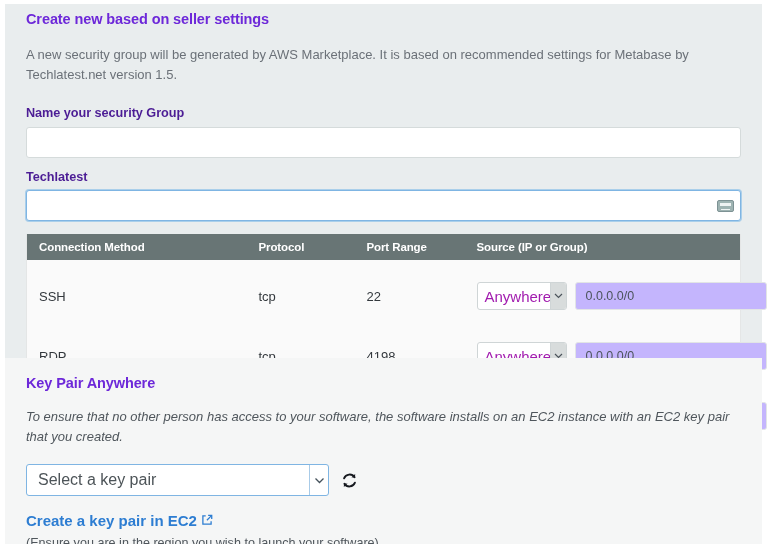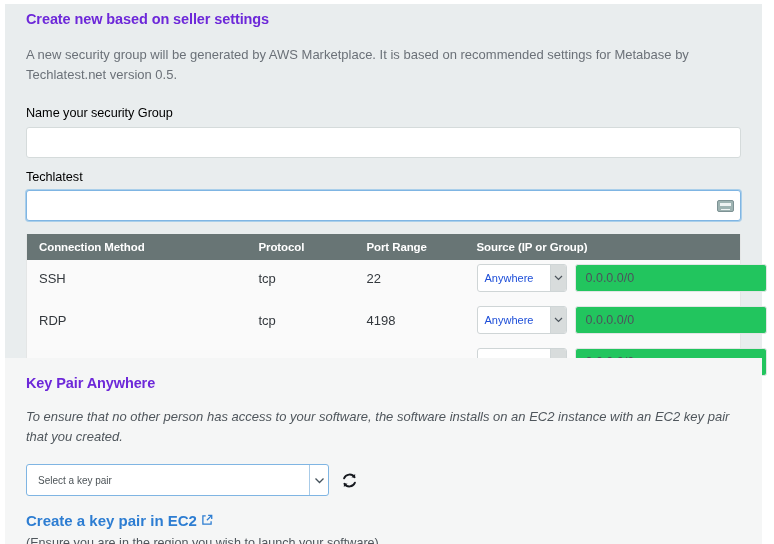--- a/index.html
+++ b/index.html
@@ -52,22 +52,22 @@
   p.section-desc {
     margin: 0;
     font-size: 13px;
     line-height: 20px;
     color: #6b7178;
   }
 
   label.field-label {
     display: block;
     font-size: 12.7px;
-    font-weight: normal;
-    color: #000000;
+    font-weight: bold;
+    color: #4c1d95;
     letter-spacing: -0.05px;
   }
 
   input.text-field {
     display: block;
     width: 100%;
     height: 31px;
     border: 1px solid #d5dbdb;
     border-radius: 3px;
     background: #ffffff;
@@ -119,21 +119,21 @@
     font-size: 11.5px;
     font-weight: bold;
     text-align: left;
     padding: 7px 0 7px 12px;
     letter-spacing: -0.1px;
     white-space: nowrap;
   }
   table.rules tbody td {
     font-size: 13px;
     color: #33383d;
-    padding: 4px 0 10px 12px;
+    padding: 22px 0 10px 12px;
     height: 41px;
     vertical-align: middle;
     background: #fafafa;
   }
   .col-method { width: 220px; }
   .col-proto  { width: 108px; margin-top: 32px; }
   .col-port   { width: 110px; }
   .col-source { width: auto; }
 
   .source-cell { padding-left: 12px !important; }
@@ -144,22 +144,22 @@
     width: 90px;
     height: 28px;
     border: 1px solid #cfd5d6;
     border-radius: 3px;
     background: #ffffff;
     display: flex;
     align-items: center;
     flex: none;
   }
   .mini-select .ms-label {
-    font-size: 11px;
-    color: #1d4ed8;
+    font-size: 15px;
+    color: #a21caf;
     padding-left: 7px;
     white-space: nowrap;
     overflow: hidden;
   }
   .mini-select .ms-arrow {
     position: absolute;
     right: 0; top: 0; bottom: 0;
     width: 16px;
     background: #d8dcdc;
     border-left: 1px solid #cfd5d6;
@@ -168,21 +168,21 @@
     align-items: center;
     justify-content: center;
   }
   .ms-arrow svg { display: block; }
 
   .ip-field {
     height: 28px;
     width: 192px;
     border: 1px solid #e2e5e5;
     border-radius: 3px;
-    background: #22c55e;
+    background: #c4b5fd;
     display: flex;
     align-items: center;
     padding-left: 10px;
     font-size: 12.5px;
     color: #4c545c;
     flex: none;
   }
 
   
   .keypair-row { display: flex; align-items: center; gap: 11px; }
@@ -191,21 +191,21 @@
     position: relative;
     width: 303px;
     height: 32px;
     border: 1px solid #7fb5e3;
     border-radius: 3px;
     background: #ffffff;
     display: flex;
     align-items: center;
   }
   .kp-select .kp-label {
-    font-size: 10px;
+    font-size: 16px;
     color: #4d5458;
     padding-left: 11px;
   }
   .kp-select .kp-arrow {
     position: absolute;
     right: 0; top: 0; bottom: 0;
     width: 19px;
     border-left: 1px solid #a8cbe8;
     display: flex;
     align-items: center;
@@ -238,21 +238,21 @@
 </head>
 <body>
 
 <div id="root">
 
   <div class="panel-top">
     <div class="inner">
 
       <h2 class="section-title" style="margin-top:7px;">Create new based on seller settings</h2>
 
-      <p class="section-desc" style="margin-top:18px; width:690px;">A new security group will be generated by AWS Marketplace. It is based on recommended settings for Metabase by Techlatest.net version 0.5.</p>
+      <p class="section-desc" style="margin-top:18px; width:690px;">A new security group will be generated by AWS Marketplace. It is based on recommended settings for Metabase by Techlatest.net version 1.5.</p>
 
       <label class="field-label" style="margin-top:21px;">Name your security Group</label>
 
       <input class="text-field" style="margin-top: 7px;" type="text" value="">
 
       <label class="field-label" style="margin-top:12px;">Techlatest</label>
 
       <div class="desc-wrap" style="margin-top:6px;">
         <input class="text-field focused" type="text" value="" style="">
         <span class="kbd-icon"></span>

